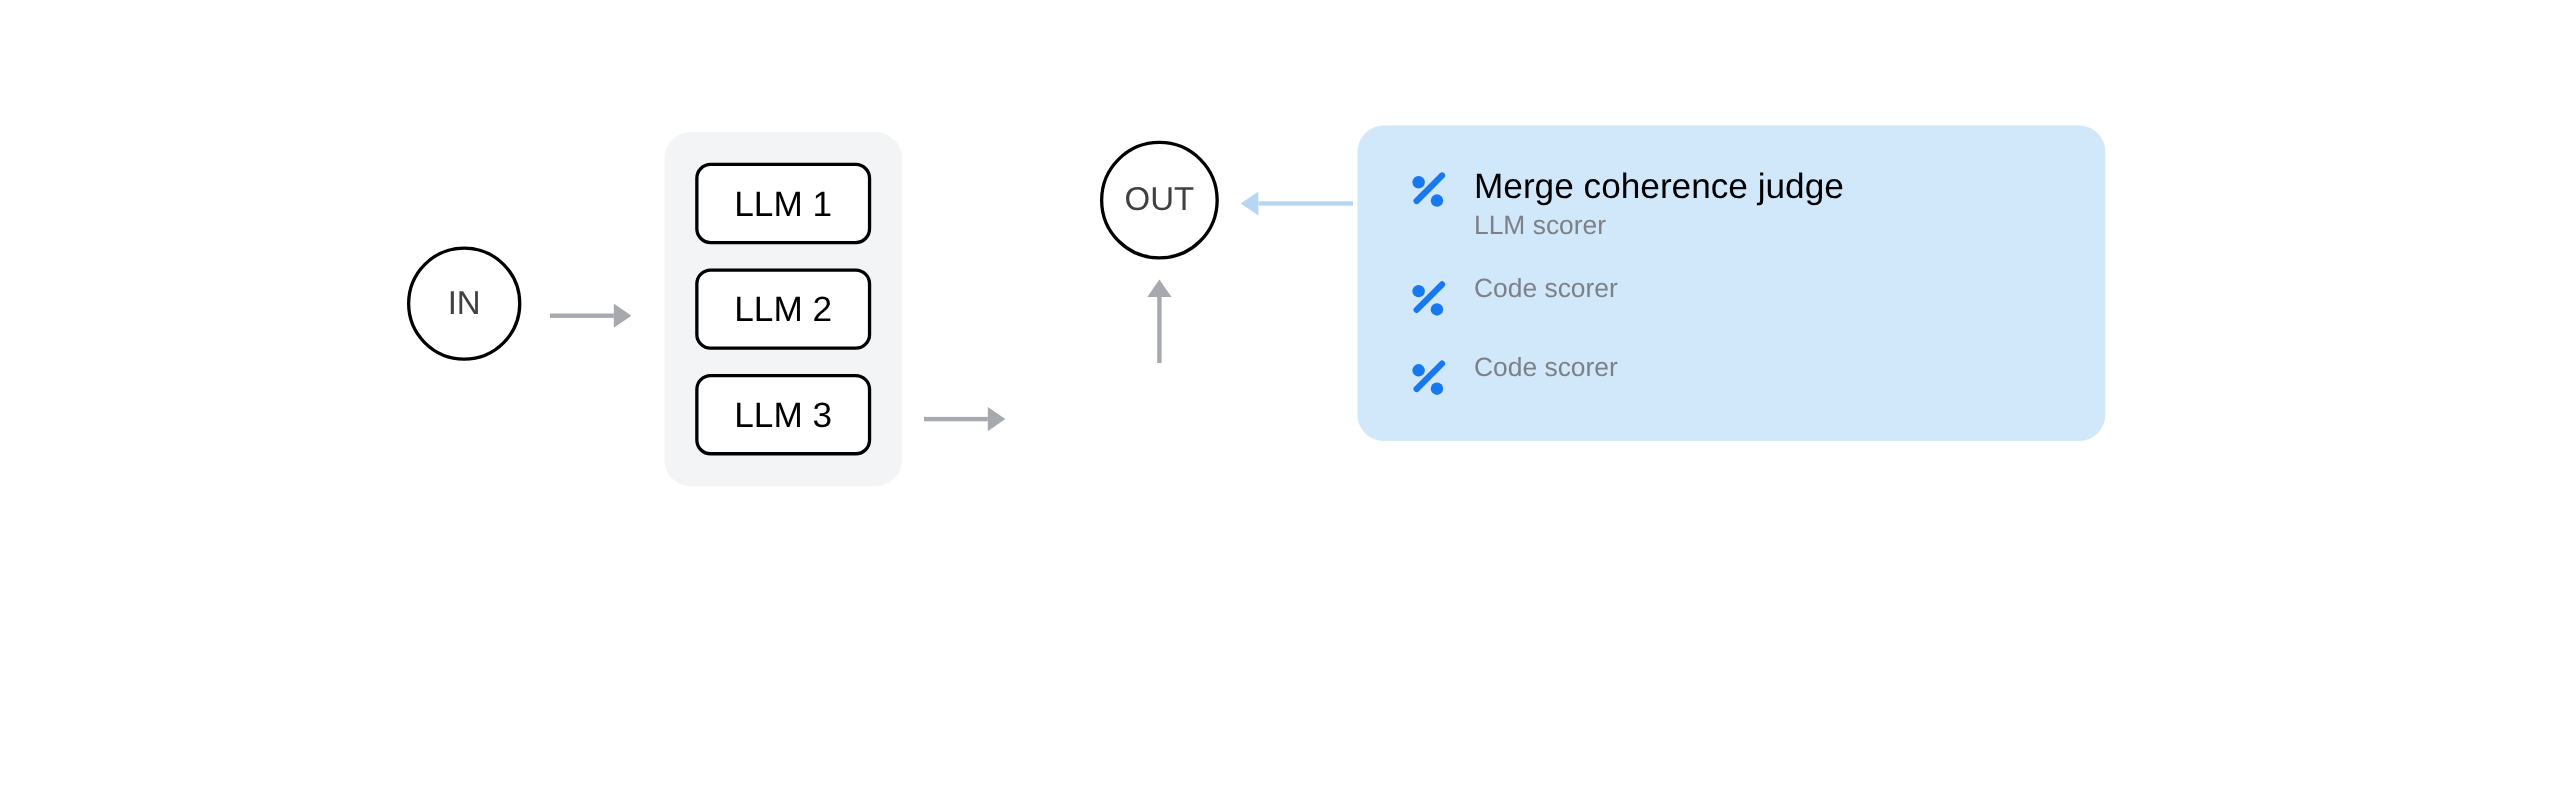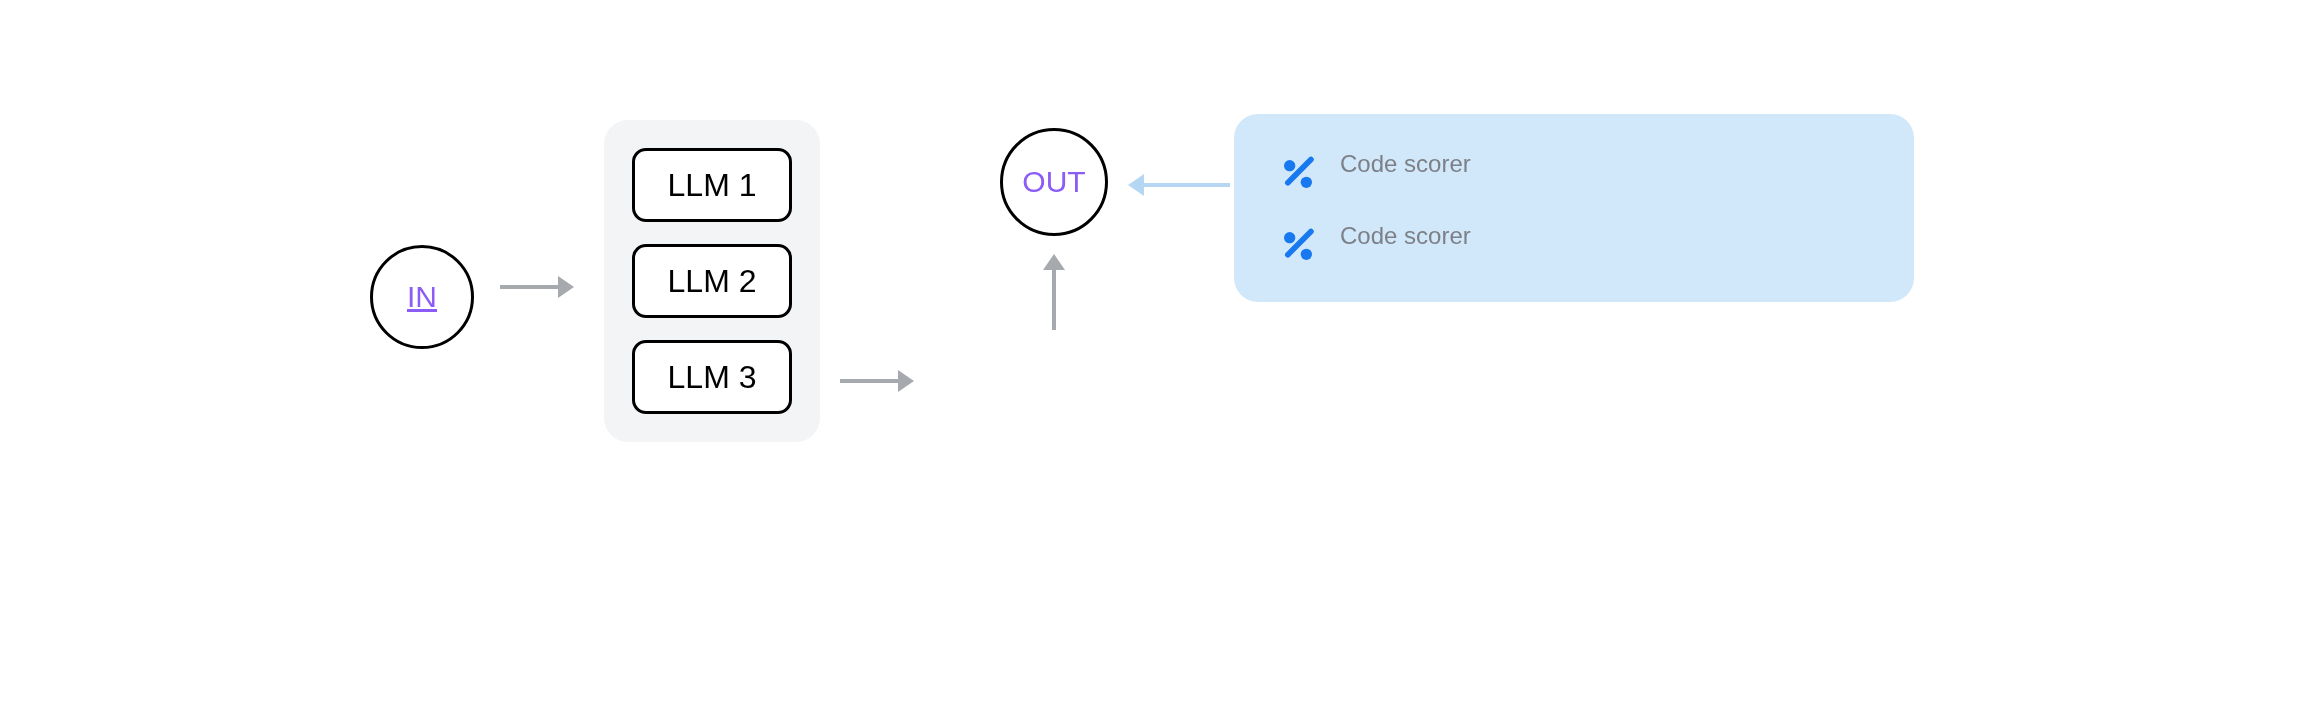--- a/index.html
+++ b/index.html
@@ -9,21 +9,21 @@
   .circle {
     position: absolute;
     border: 3px solid #000;
     border-radius: 50%;
     background: #fff;
     display: flex;
     align-items: center;
     justify-content: center;
     font-size: 30px;
     font-weight: 500;
-    color: #8b5cf6;
+    color: #404040;
   }
 
   .llm-group {
     position: absolute;
     background: #f3f4f5;
     border-radius: 24px;
     padding: 28px 28px;
     display: flex;
     flex-direction: column;
     gap: 22px;
@@ -92,21 +92,21 @@
   .judge-title { font-size: 32px; font-weight: 500; color: #000; line-height: 1.2; }
   .judge-sub { font-size: 24px; font-weight: 400; color: #7d8086; line-height: 1.2; }
 
   svg.pct { width: 100%; height: 100%; }
 </style>
 </head>
 <body>
 
 <div class="canvas">
 
-  <div class="circle" style="left:370px; top:245px; width:104px; height:104px;text-decoration:underline;">
+  <div class="circle" style="left:370px; top:224px; width:104px; height:104px;">
     <span>IN</span>
   </div>
 
   <div class="arrow" style="left:500px; top:276px;">
     <div class="arrow-line-h" style="width:58px;"></div>
     <div class="arrow-head-right"></div>
   </div>
 
   <div class="llm-group" style="left:604px; top:120px;">
     <div class="box llm-box">
@@ -135,20 +135,33 @@
     <span>OUT</span>
   </div>
 
   <div class="arrow" style="left:1128px; top:174px;">
     <div class="arrow-head-left-blue"></div>
     <div class="arrow-line-h-blue" style="width:86px;"></div>
   </div>
 
   <div class="judge-panel" style="left:1234px; top:114px; width:680px;">
 
+    <div class="judge-item">
+      <div class="judge-icon">
+        <svg class="pct" viewBox="0 0 24 24" fill="currentColor">
+            <circle cx="7" cy="7" r="3.4"></circle>
+            <circle cx="17" cy="17" r="3.4"></circle>
+            <rect x="3.5" y="17.2" width="23" height="3.4" rx="1.7" transform="rotate(-45 3.5 17.2)"></rect>
+          </svg>
+      </div>
+      <div class="judge-text">
+        <span class="judge-title">Merge coherence judge</span>
+        <span class="judge-sub">LLM scorer</span>
+      </div>
+    </div>
 
     <div class="judge-item">
       <div class="judge-icon">
         <svg class="pct" viewBox="0 0 24 24" fill="currentColor">
             <circle cx="7" cy="7" r="3.4"></circle>
             <circle cx="17" cy="17" r="3.4"></circle>
             <rect x="3.5" y="17.2" width="23" height="3.4" rx="1.7" transform="rotate(-45 3.5 17.2)"></rect>
           </svg>
       </div>
       <div class="judge-text">

